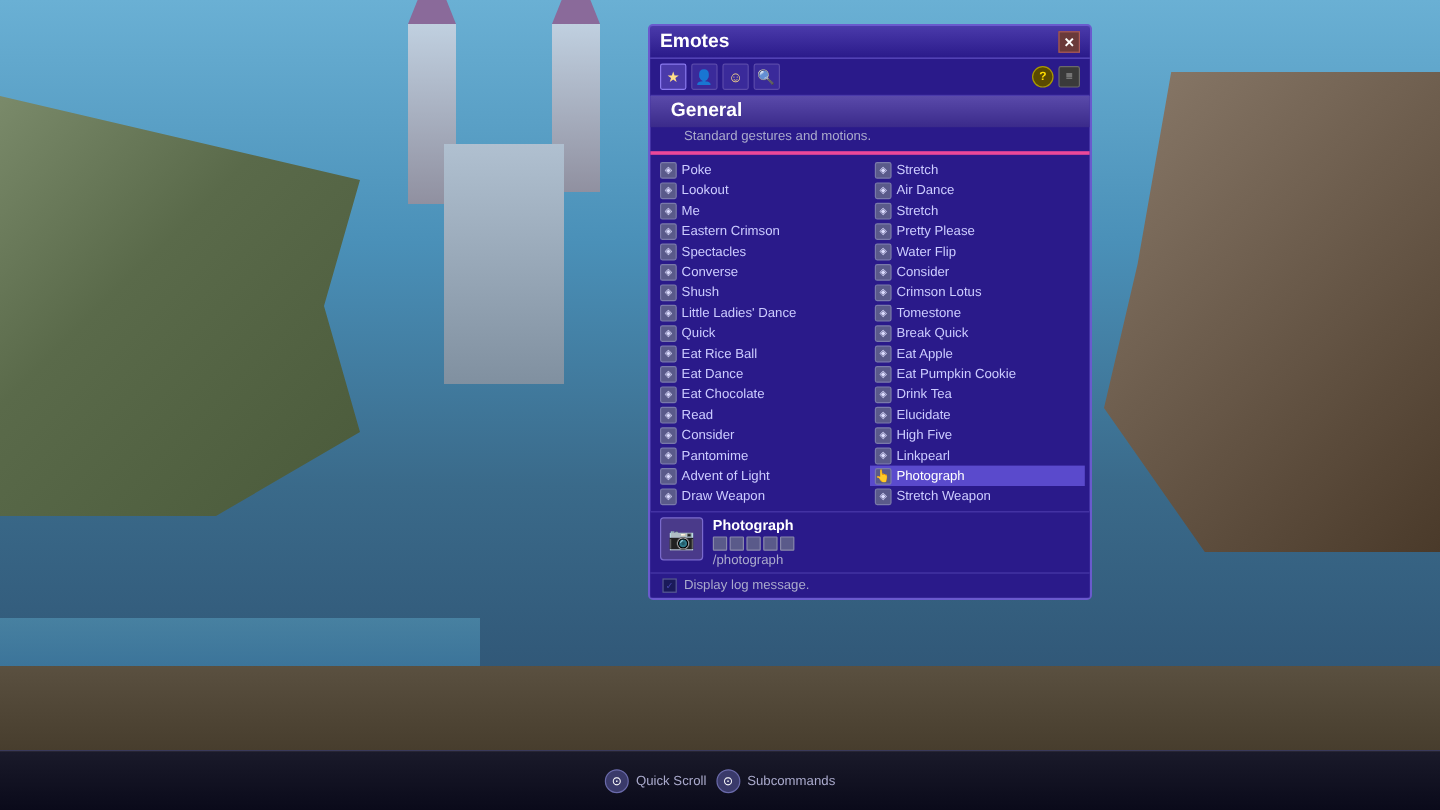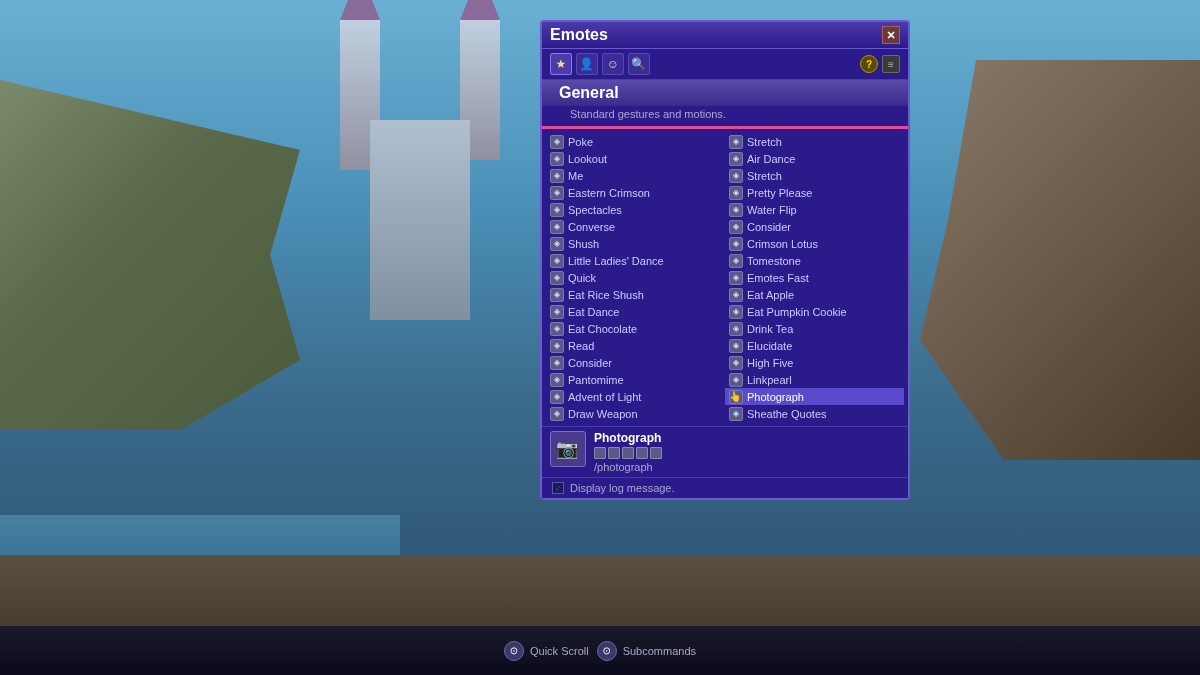--- a/index.html
+++ b/index.html
@@ -422,21 +422,21 @@
         <div class="emote-item">
           <div class="emote-icon">◈</div>
           <span>Little Ladies' Dance</span>
         </div>
         <div class="emote-item">
           <div class="emote-icon">◈</div>
           <span>Quick</span>
         </div>
         <div class="emote-item">
           <div class="emote-icon">◈</div>
-          <span>Eat Rice Shush</span>
+          <span>Eat Rice Ball</span>
         </div>
         <div class="emote-item">
           <div class="emote-icon">◈</div>
           <span>Eat Dance</span>
         </div>
         <div class="emote-item">
           <div class="emote-icon">◈</div>
           <span>Eat Chocolate</span>
         </div>
         <div class="emote-item">
@@ -489,21 +489,21 @@
         <div class="emote-item">
           <div class="emote-icon">◈</div>
           <span>Crimson Lotus</span>
         </div>
         <div class="emote-item">
           <div class="emote-icon">◈</div>
           <span>Tomestone</span>
         </div>
         <div class="emote-item">
           <div class="emote-icon">◈</div>
-          <span>Emotes Fast</span>
+          <span>Break Quick</span>
         </div>
         <div class="emote-item">
           <div class="emote-icon">◈</div>
           <span>Eat Apple</span>
         </div>
         <div class="emote-item">
           <div class="emote-icon">◈</div>
           <span>Eat Pumpkin Cookie</span>
         </div>
         <div class="emote-item">
@@ -521,21 +521,21 @@
         <div class="emote-item">
           <div class="emote-icon">◈</div>
           <span>Linkpearl</span>
         </div>
         <div class="emote-item selected">
           <div class="emote-icon" style="font-size: 10px;">👆</div>
           <span>Photograph</span>
         </div>
         <div class="emote-item">
           <div class="emote-icon">◈</div>
-          <span>Sheathe Quotes</span>
+          <span>Stretch Weapon</span>
         </div>
       </div>
   </div>
 
   <div class="dialog-footer">
     <div class="footer-icon">📷</div>
     <div class="footer-info">
       <div class="footer-name">Photograph</div>
       <div class="footer-icons-row">
         <div class="footer-small-icon"></div>

